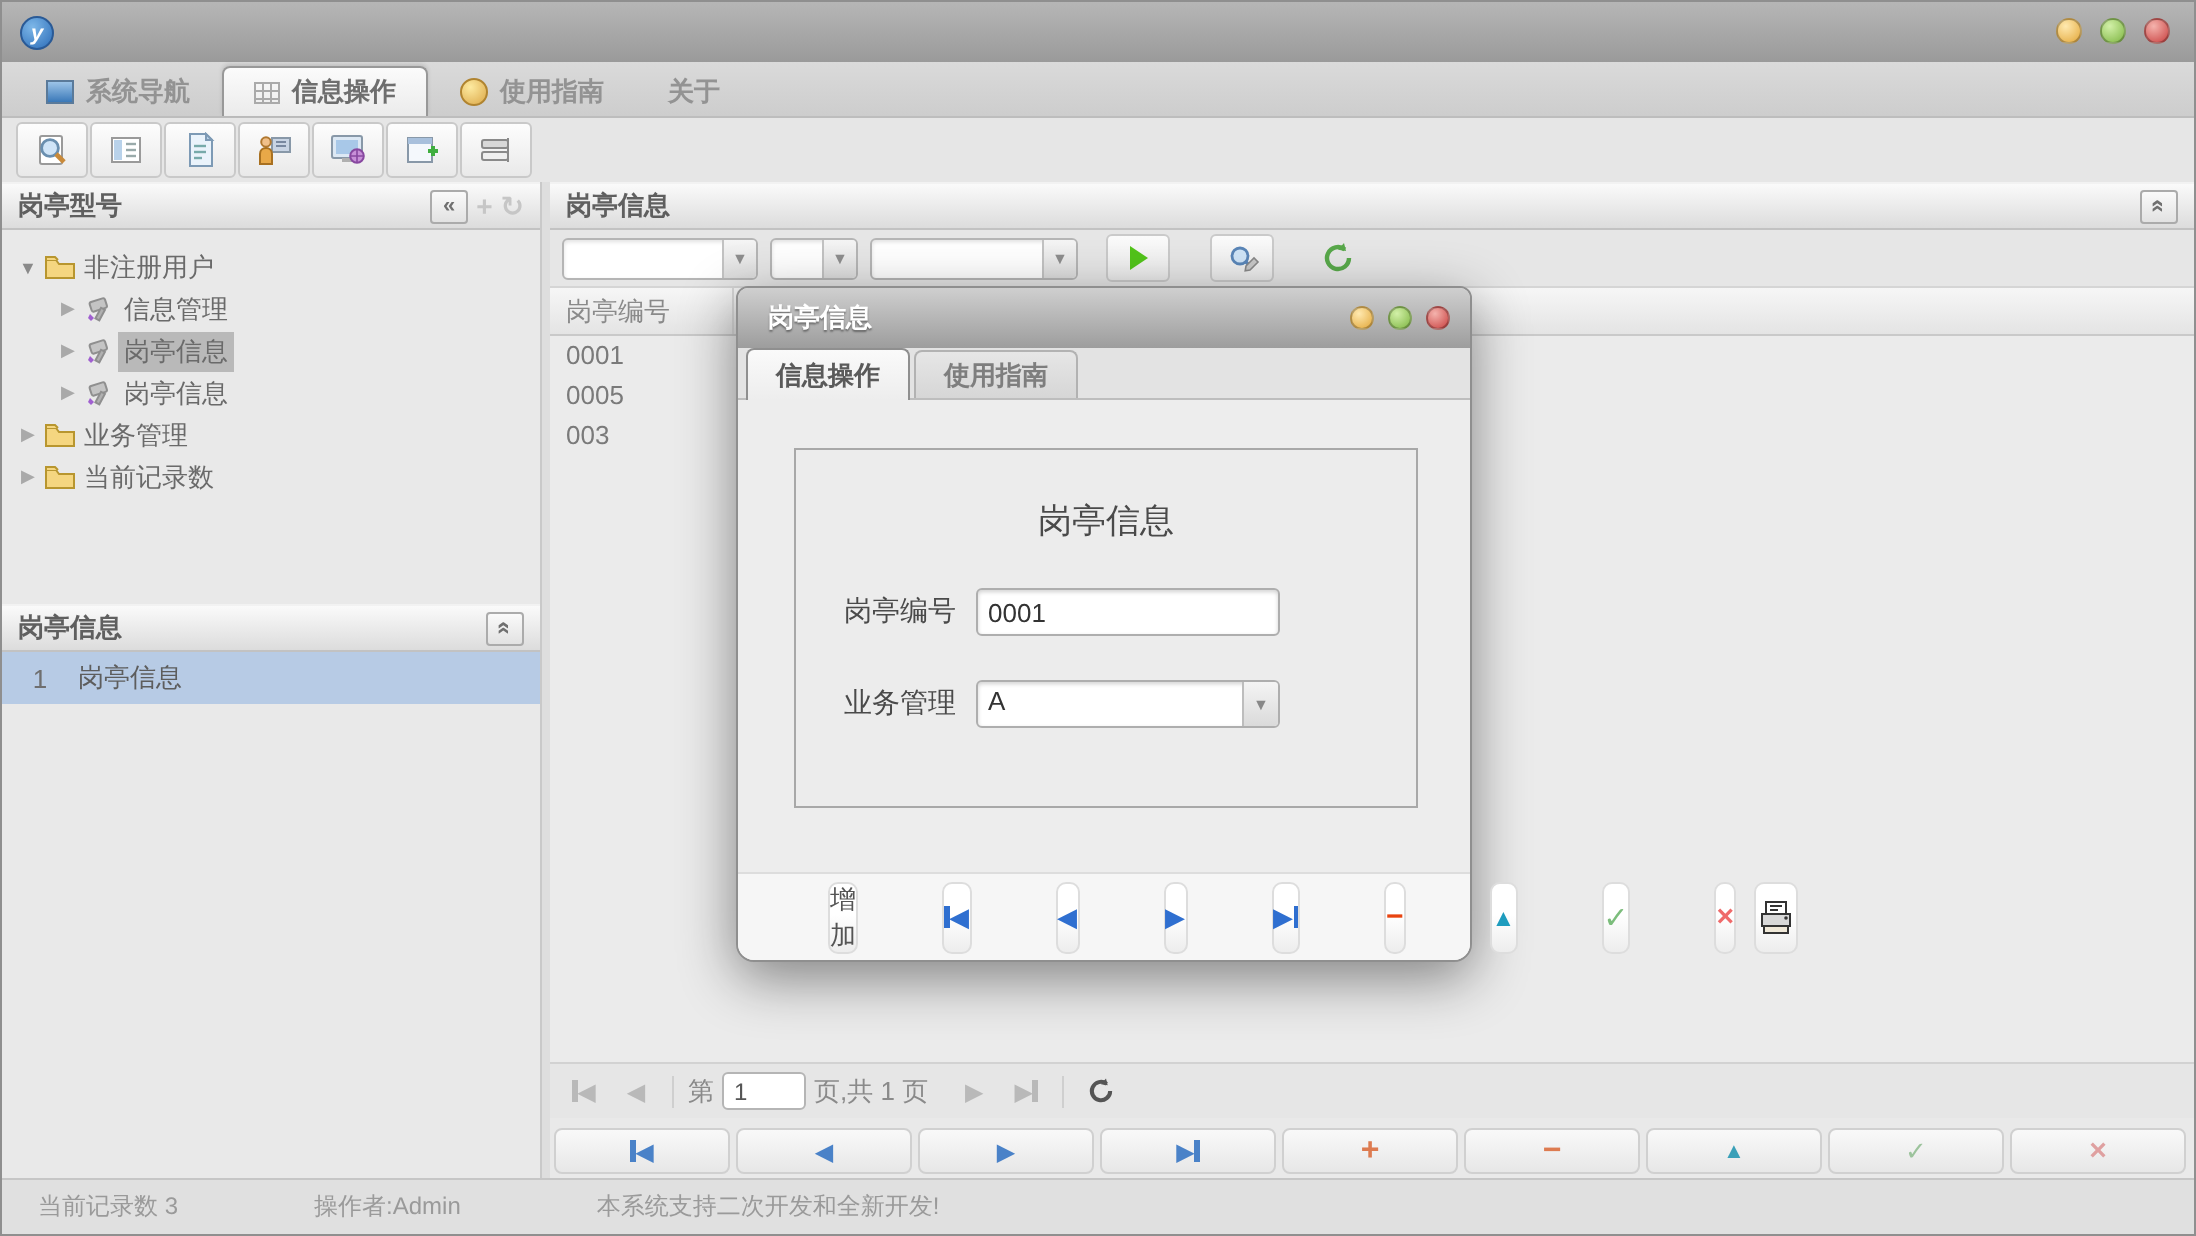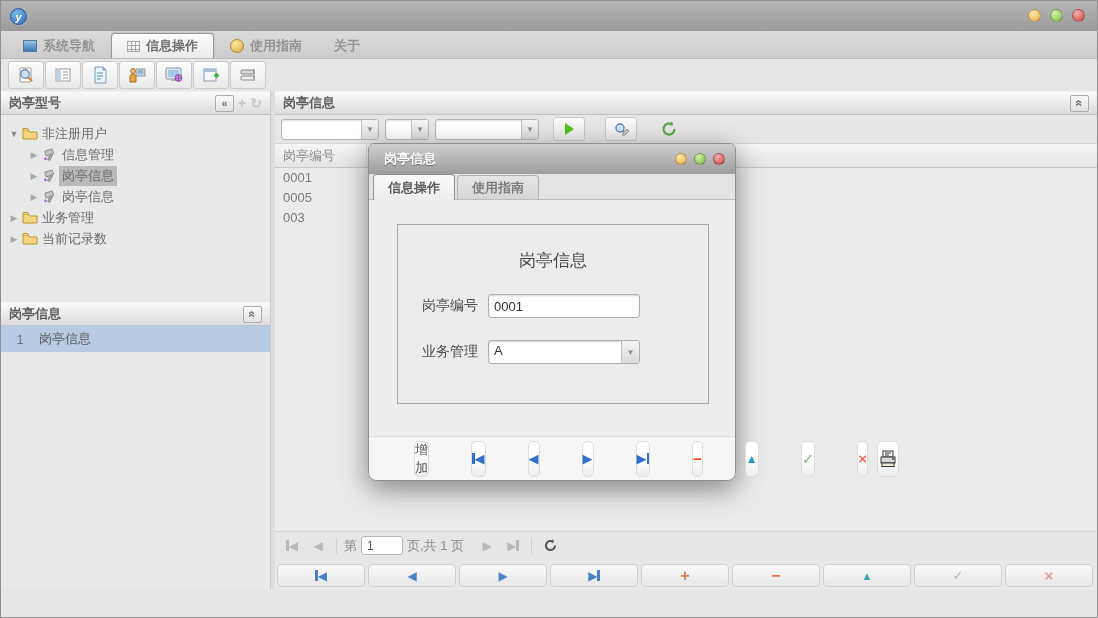--- a/index.html
+++ b/index.html
@@ -458,20 +458,25 @@
         </div>
       <div class="wbtn">
           <span class="c-pgreen">✓</span>
         </div>
       <div class="wbtn">
           <span class="c-pred">×</span>
         </div>
     </div>
   </div>
 
+  <div class="statusbar">
+    <span class="s1">当前记录数 3</span>
+    <span class="s2">操作者:Admin</span>
+    <span class="s3">本系统支持二次开发和全新开发!</span>
+  </div>
 
   <div class="dialog">
     <div class="dlg-titlebar">
       <span class="dlg-title">岗亭信息</span>
       <span class="dlg-controls">
         <span class="ball y"></span>
         <span class="ball g"></span>
         <span class="ball r"></span>
       </span>
     </div>

